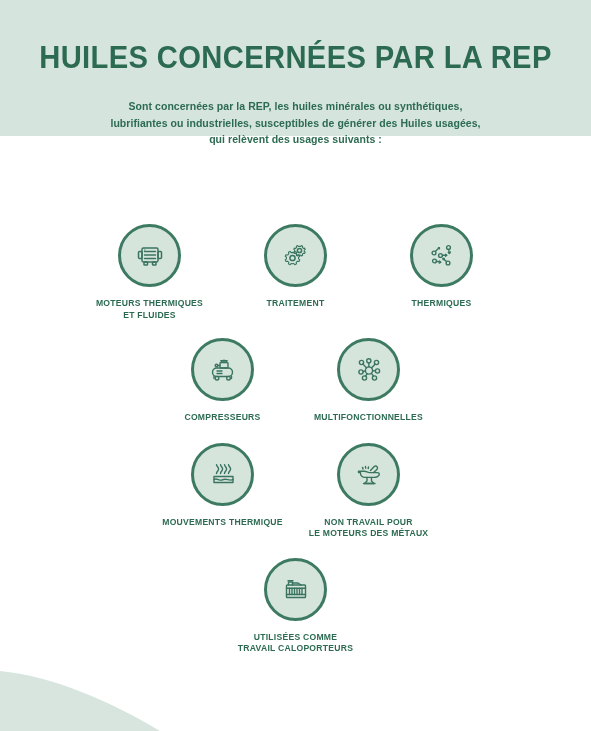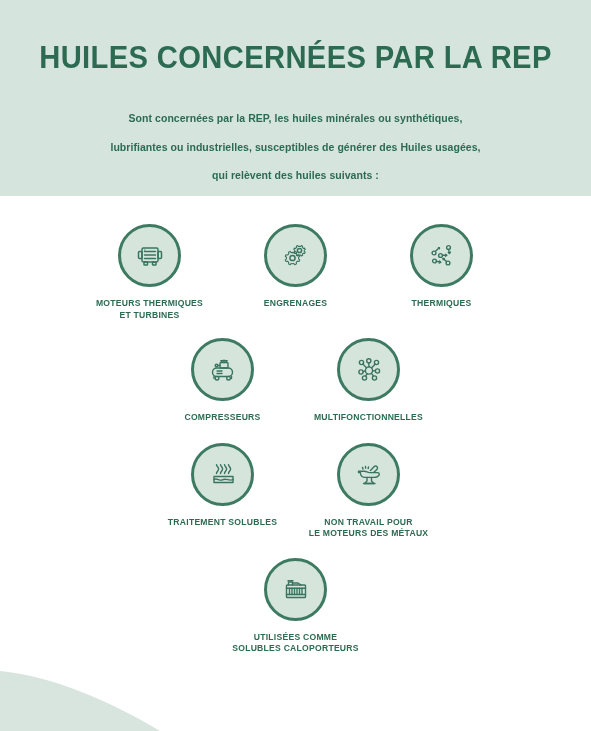--- a/index.html
+++ b/index.html
@@ -21,21 +21,21 @@
     background: #ffffff;
     overflow: hidden;
   }
 
   
   #header-band {
     position: absolute;
     left: 0;
     top: 0;
     width: 591px;
-    height: 196px;
+    height: 136px;
     background: #d5e4dd;
   }
   #page-title {
     position: absolute;
     left: 0;
     top: 40px;
     width: 591px;
     text-align: center;
     color: #2c6b52;
     font-size: 31px;
@@ -50,21 +50,21 @@
     left: 50px;
     top: 98px;
     width: 491px;
     text-align: center;
     color: #2c6b52;
     font-size: 10.5px;
     font-weight: bold;
     line-height: 16.5px;
     letter-spacing: 0.05px;
   }
-  #header-subtitle .sub-line { display: block; margin-top: 12px; }
+  #header-subtitle .sub-line { display: block; }
 
   
   #corner-wedge {
     position: absolute;
     left: 0;
     bottom: 0;
     width: 160px;
     height: 78px;
     overflow: hidden;
     pointer-events: none;
@@ -123,21 +123,21 @@
 </head>
 <body>
 
 <div id="page">
 
   <div id="header-band">
     <div id="page-title">HUILES CONCERNÉES PAR LA REP</div>
     <div id="header-subtitle">
       <span class="sub-line">Sont concernées par la REP, les huiles minérales ou synthétiques,</span>
       <span class="sub-line">lubrifiantes ou industrielles, susceptibles de générer des Huiles usagées,</span>
-      <span class="sub-line">qui relèvent des huiles suivants :</span>
+      <span class="sub-line">qui relèvent des usages suivants :</span>
     </div>
   </div>
 
   <div id="icon-grid">
 
     <div class="grid-row row-1">
 
       <div class="grid-cell">
         <div class="icon-circle">
           <svg width="34" height="34" viewBox="0 0 34 34" fill="none" stroke="#3a7460" stroke-width="1.5" stroke-linecap="round" stroke-linejoin="round">
@@ -147,39 +147,39 @@
             <line x1="11.5" y1="12.5" x2="22.5" y2="12.5"></line>
             <line x1="11.5" y1="16" x2="22.5" y2="16"></line>
             <line x1="11.5" y1="19.5" x2="22.5" y2="19.5"></line>
             <rect x="11" y="23" width="3.5" height="3" rx="0.6"></rect>
             <rect x="19.5" y="23" width="3.5" height="3" rx="0.6"></rect>
             <circle cx="11.8" cy="10.9" r="0.6" fill="#3a7460" stroke="none"></circle>
           </svg>
         </div>
         <div class="cell-label">
           <span class="lbl-line">MOTEURS THERMIQUES</span>
-          <span class="lbl-line">ET TURBINES</span>
+          <span class="lbl-line">ET FLUIDES</span>
         </div>
       </div>
 
       <div class="grid-cell">
         <div class="icon-circle">
           <svg width="34" height="34" viewBox="0 0 34 34" fill="none" stroke="#3a7460" stroke-width="1.5" stroke-linecap="round" stroke-linejoin="round">
             <g transform="translate(20.5,12.5)">
               <path d="M0,-7.2 1.6,-6.9 2.6,-8.3 4.4,-7.3 4.0,-5.6 5.3,-4.3 7.0,-4.7 7.9,-3.0 6.6,-1.9 6.6,-0.1 7.9,1.0 7.0,2.7 5.3,2.3 4.0,3.6 4.4,5.3 2.6,6.3 1.6,4.9 0,5.2 -1.6,4.9 -2.6,6.3 -4.4,5.3 -4.0,3.6 -5.3,2.3 -7.0,2.7 -7.9,1.0 -6.6,-0.1 -6.6,-1.9 -7.9,-3.0 -7.0,-4.7 -5.3,-4.3 -4.0,-5.6 -4.4,-7.3 -2.6,-8.3 -1.6,-6.9 Z" transform="scale(0.72)"></path>
               <circle cx="0" cy="-1" r="2.1"></circle>
             </g>
             <g transform="translate(13.5,20)">
               <path d="M0,-9.2 2.0,-8.8 3.3,-10.6 5.6,-9.3 5.1,-7.1 6.8,-5.5 9.0,-6.0 10.1,-3.8 8.4,-2.4 8.4,-0.1 10.1,1.3 9.0,3.4 6.8,3.0 5.1,4.6 5.6,6.8 3.3,8.0 2.0,6.3 0,6.7 -2.0,6.3 -3.3,8.0 -5.6,6.8 -5.1,4.6 -6.8,3.0 -9.0,3.4 -10.1,1.3 -8.4,-0.1 -8.4,-2.4 -10.1,-3.8 -9.0,-6.0 -6.8,-5.5 -5.1,-7.1 -5.6,-9.3 -3.3,-10.6 -2.0,-8.8 Z" transform="scale(0.72)"></path>
               <circle cx="0" cy="-1" r="2.6"></circle>
             </g>
           </svg>
         </div>
         <div class="cell-label">
-          <span class="lbl-line">ENGRENAGES</span>
+          <span class="lbl-line">TRAITEMENT</span>
         </div>
       </div>
 
       <div class="grid-cell">
         <div class="icon-circle">
           <svg width="34" height="34" viewBox="0 0 34 34" fill="none" stroke="#3a7460" stroke-width="1.4" stroke-linecap="round" stroke-linejoin="round">
             <circle cx="9" cy="14" r="1.9"></circle>
             <circle cx="23.5" cy="8.5" r="1.9"></circle>
             <circle cx="15.5" cy="16.5" r="1.9"></circle>
             <circle cx="9.5" cy="22" r="1.9"></circle>
@@ -267,21 +267,21 @@
           <svg width="34" height="34" viewBox="0 0 34 34" fill="none" stroke="#3a7460" stroke-width="1.4" stroke-linecap="round" stroke-linejoin="round">
             <path d="M10.5 16.5 C10.5 14.2 12.6 14.2 12.6 12 C12.6 9.8 10.5 9.8 10.5 7.6"></path>
             <path d="M14.5 16.5 C14.5 14.2 16.6 14.2 16.6 12 C16.6 9.8 14.5 9.8 14.5 7.6"></path>
             <path d="M18.5 16.5 C18.5 14.2 20.6 14.2 20.6 12 C20.6 9.8 18.5 9.8 18.5 7.6"></path>
             <path d="M22.5 16.5 C22.5 14.2 24.6 14.2 24.6 12 C24.6 9.8 22.5 9.8 22.5 7.6"></path>
             <path d="M8 19.5 L27 19.5 L27 25.5 L8 25.5 Z"></path>
             <path d="M8 22.5 C11 20.6 13.8 24.6 17 22.7 C20.2 20.8 23.5 24.6 27 22.5"></path>
           </svg>
         </div>
         <div class="cell-label">
-          <span class="lbl-line">TRAITEMENT SOLUBLES</span>
+          <span class="lbl-line">MOUVEMENTS THERMIQUE</span>
         </div>
       </div>
 
       <div class="grid-cell">
         <div class="icon-circle">
           <svg width="34" height="34" viewBox="0 0 34 34" fill="none" stroke="#3a7460" stroke-width="1.4" stroke-linecap="round" stroke-linejoin="round">
             <path d="M6.5 14.2 L12.5 14.2 C14.5 14.2 15.5 15.6 17.5 15.6 L25.5 15.6 C26.5 15.6 27.3 16.3 27.3 17.3 C27.3 19.2 24.4 20.4 22 20.4 L13 20.4 C10.4 20.4 8.5 18.6 8.5 16.6 L8.5 15.6 L6.5 15.6 Z"></path>
             <path d="M15 20.4 L15 24 L12.5 26.5 L22 26.5 L19.5 24 L19.5 20.4"></path>
             <line x1="11.5" y1="26.5" x2="23" y2="26.5"></line>
             <path d="M18.5 13.6 L22.2 9.6 C22.9 8.8 24.2 8.8 24.9 9.6 C25.7 10.4 25.7 11.6 24.9 12.4 L21.6 15.6"></path>
@@ -312,21 +312,21 @@
             <line x1="18" y1="16.2" x2="18" y2="22.5"></line>
             <line x1="20.5" y1="16.2" x2="20.5" y2="22.5"></line>
             <line x1="23" y1="16.2" x2="23" y2="22.5"></line>
             <path d="M9.5 13 L9.5 10 L13.5 10 L13.5 13"></path>
             <line x1="9" y1="8.8" x2="14" y2="8.8"></line>
             <path d="M13.5 11 L19 11 L22 13"></path>
           </svg>
         </div>
         <div class="cell-label">
           <span class="lbl-line">UTILISÉES COMME</span>
-          <span class="lbl-line">SOLUBLES CALOPORTEURS</span>
+          <span class="lbl-line">TRAVAIL CALOPORTEURS</span>
         </div>
       </div>
 
     </div>
 
   </div>
 
   <div id="corner-wedge">
     <svg width="160" height="78" viewBox="0 0 160 78" preserveAspectRatio="none">
       <path d="M0,18 C52,23 110,48 160,78 L0,78 Z" fill="#d7e5de"></path>

